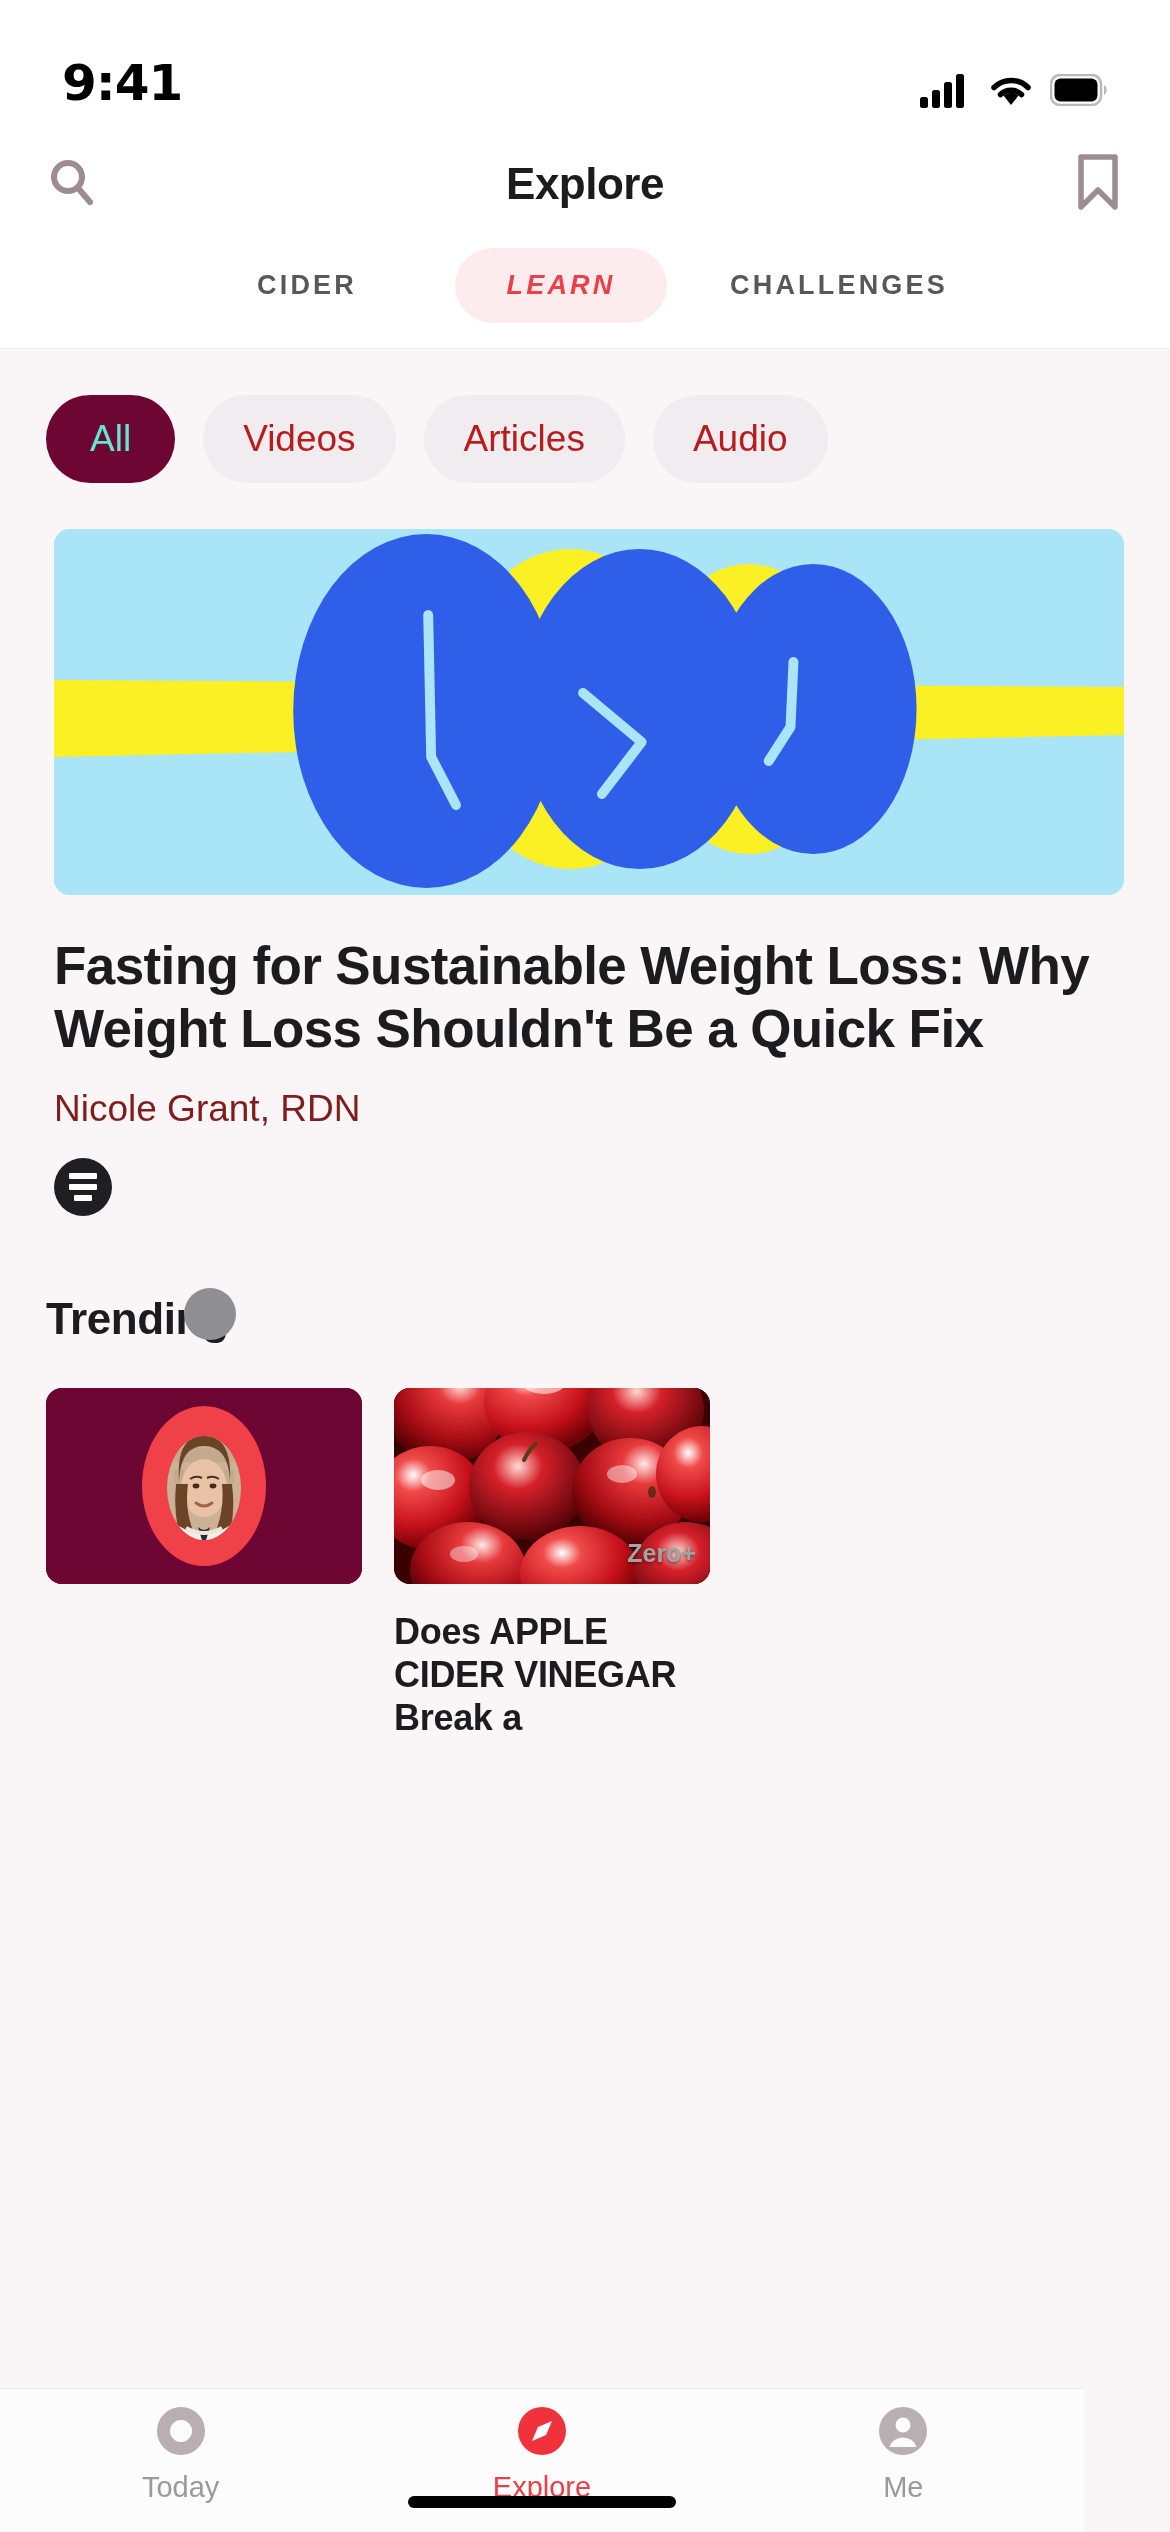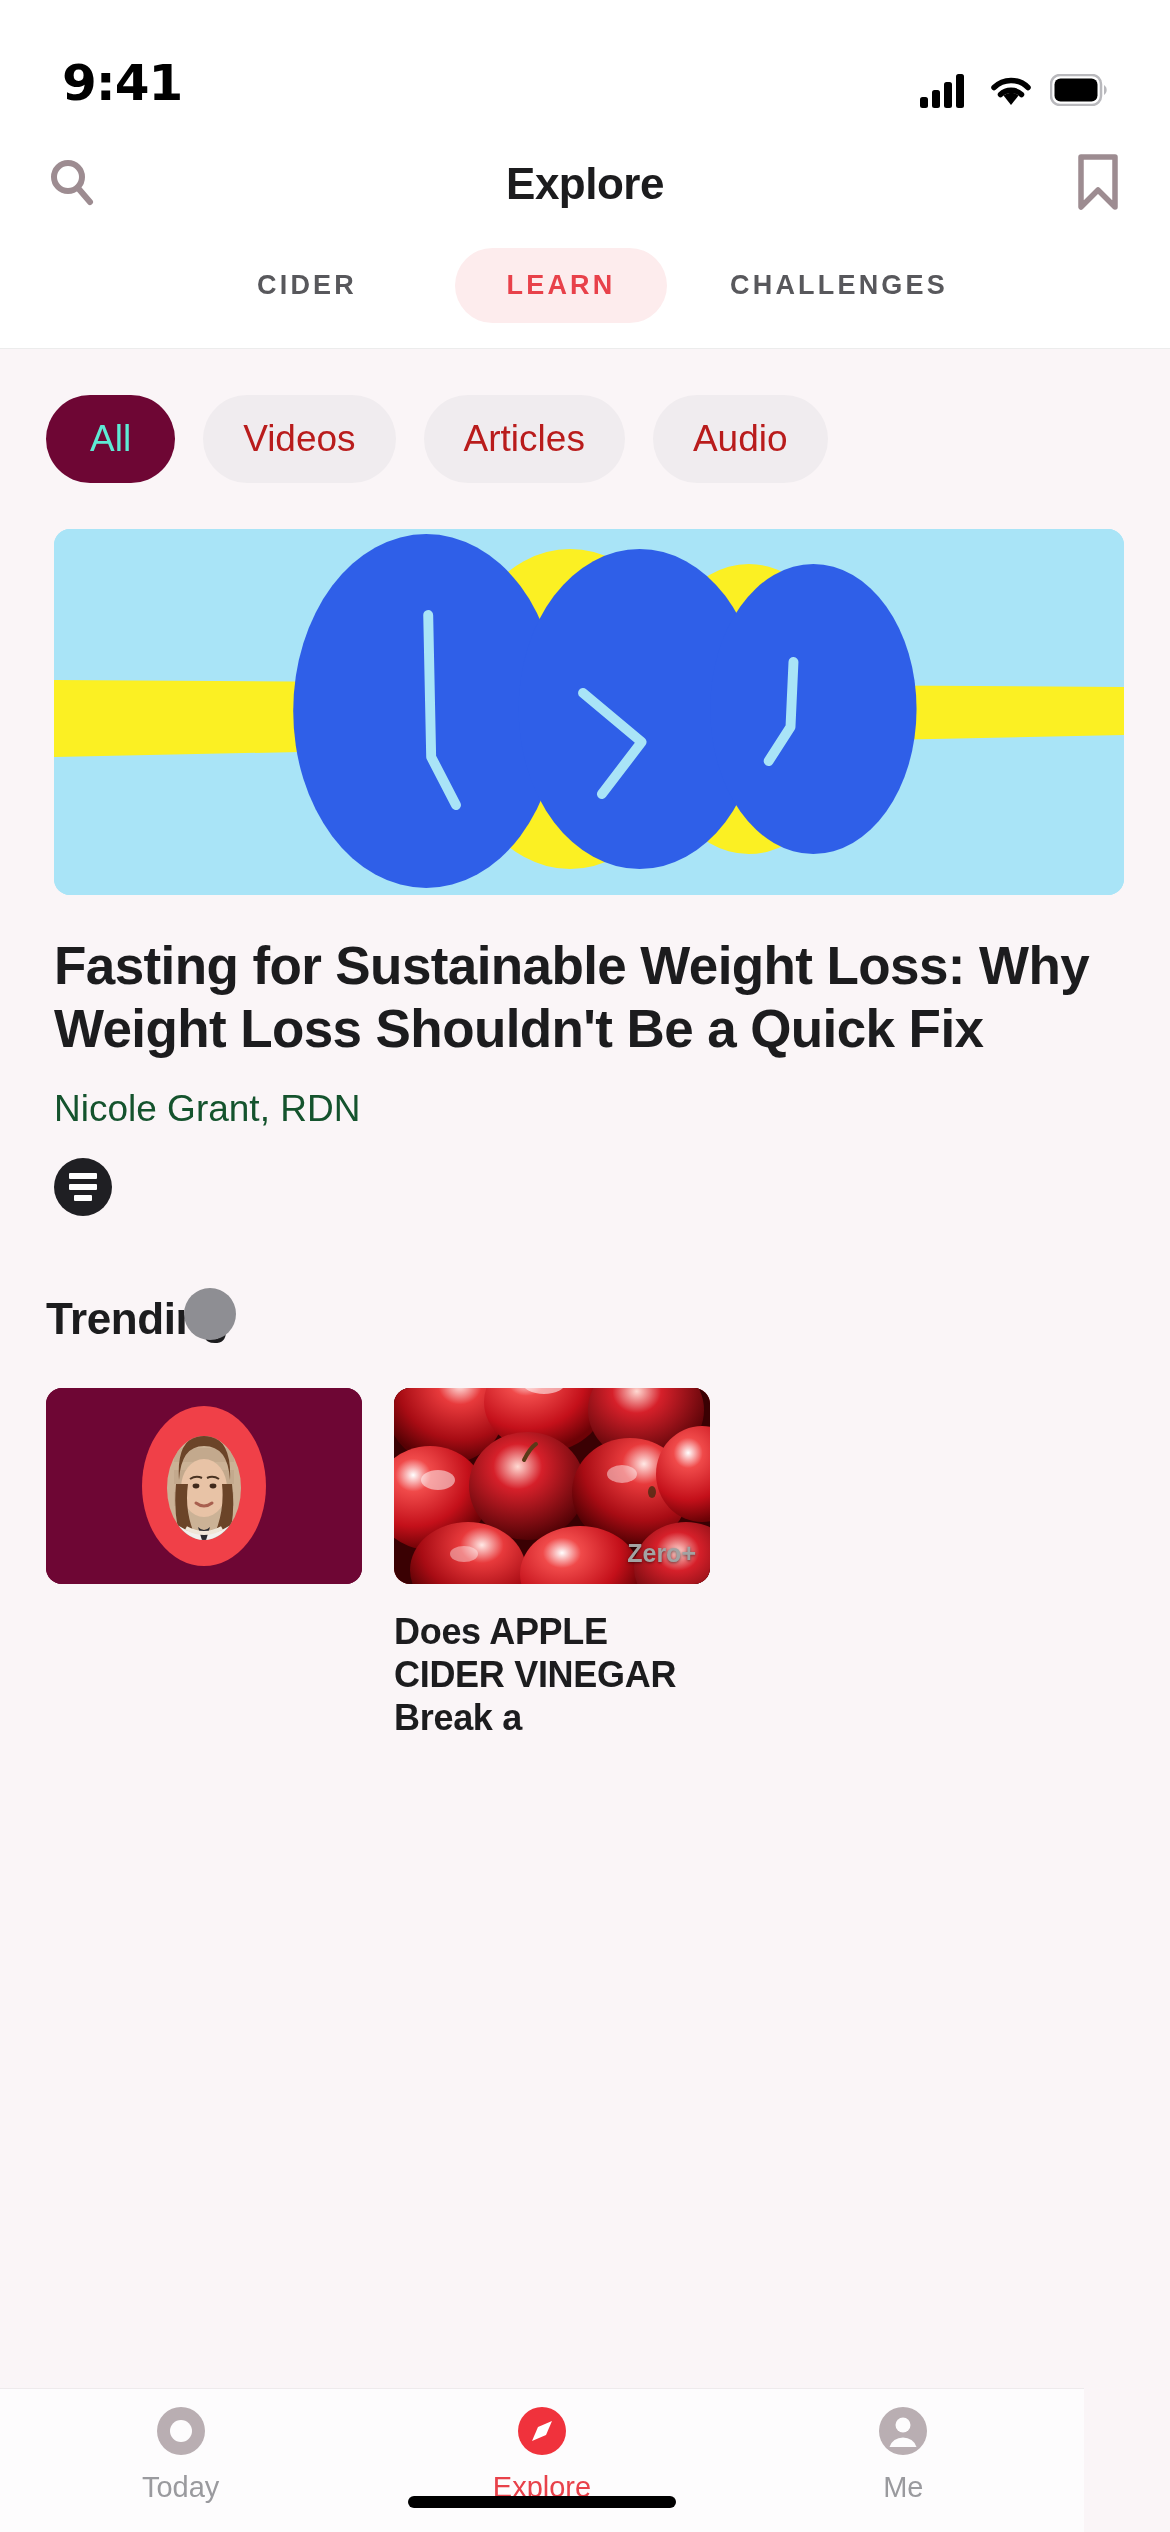--- a/index.html
+++ b/index.html
@@ -37,21 +37,21 @@
     background:#fff; height:110px;
     display:flex; align-items:center; justify-content:center;
     padding-bottom:16px;
   }
   .seg-tab{
     font-size:27px; font-weight:700; letter-spacing:3.2px;
     color:#58585c; padding:22px 0; text-align:center;
     border-radius:48px;
   }
   .seg-tab.t0{ width:252px; }
-  .seg-tab.t1{ width:212px; background:#fdeced; color:#e8414a; }
+  .seg-tab.t1{ width:212px; background:#fdeced; color:#e8414a;font-style:italic; }
   .seg-tab.t2{ width:300px; }
   .seg-gap{ width:22px; }
 
   
   .body-scroll{
     background:#faf5f7;
     height:2532px;
     border-top:1px solid #ececec;
   }
 
@@ -71,21 +71,21 @@
   .hero-wrap{ padding:46px 46px 0 46px;margin-left:8px; }
   .hero-img{
     width:100%; height:366px; border-radius:16px;
     overflow:hidden; background:#a9e4f7; position:relative;
   }
   .hero-title{
     font-size:53px; line-height:1.18; font-weight:700; color:#1c1c1e;
     margin-top:40px; letter-spacing:-0.6px;
   }
   .hero-author{
-    font-size:37px; color:#14532d; margin-top:28px; font-weight:400;
+    font-size:37px; color:#7f1d1d; margin-top:28px; font-weight:400;
   }
   .media-pill{
     margin-top:28px; width:58px; height:58px; border-radius:50%;
     background:#1f1f23; display:flex; flex-direction:column;
     align-items:center; justify-content:center; gap:5px;
   }
   .media-pill i{ display:block; height:6px; background:#fff; border-radius:1px;}
   .media-pill i:nth-child(1){ width:28px;}
   .media-pill i:nth-child(2){ width:28px;}
   .media-pill i:nth-child(3){ width:18px;}

